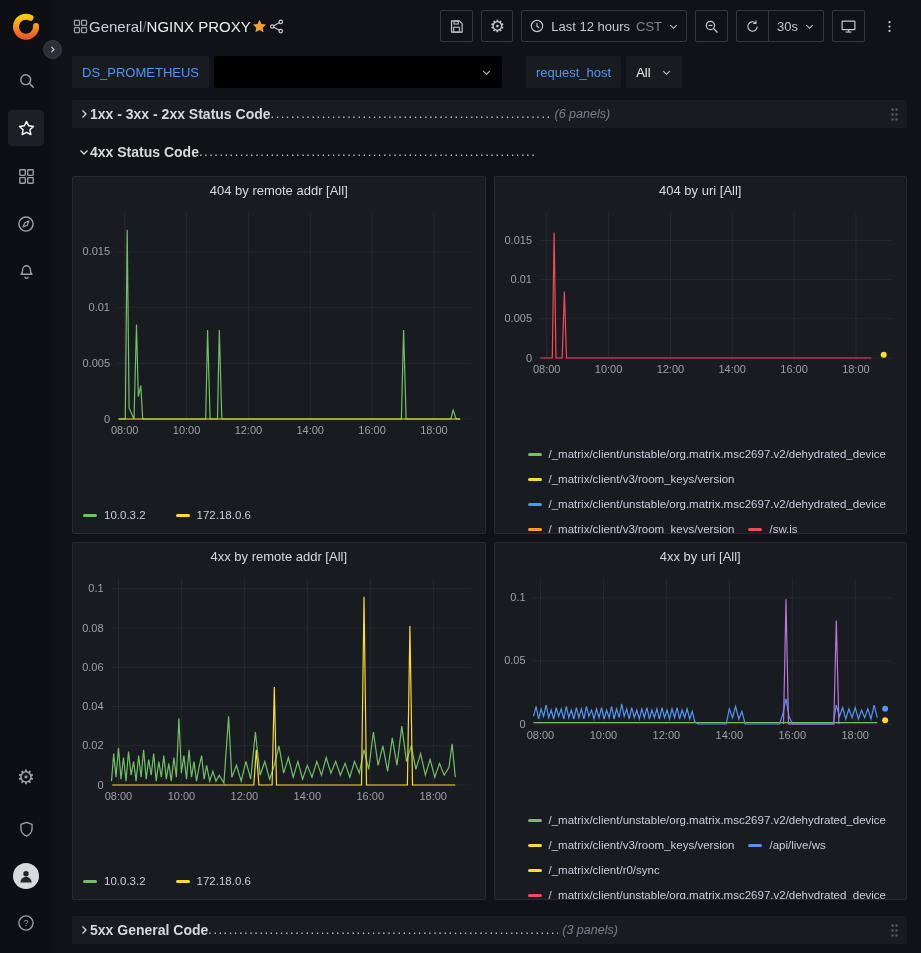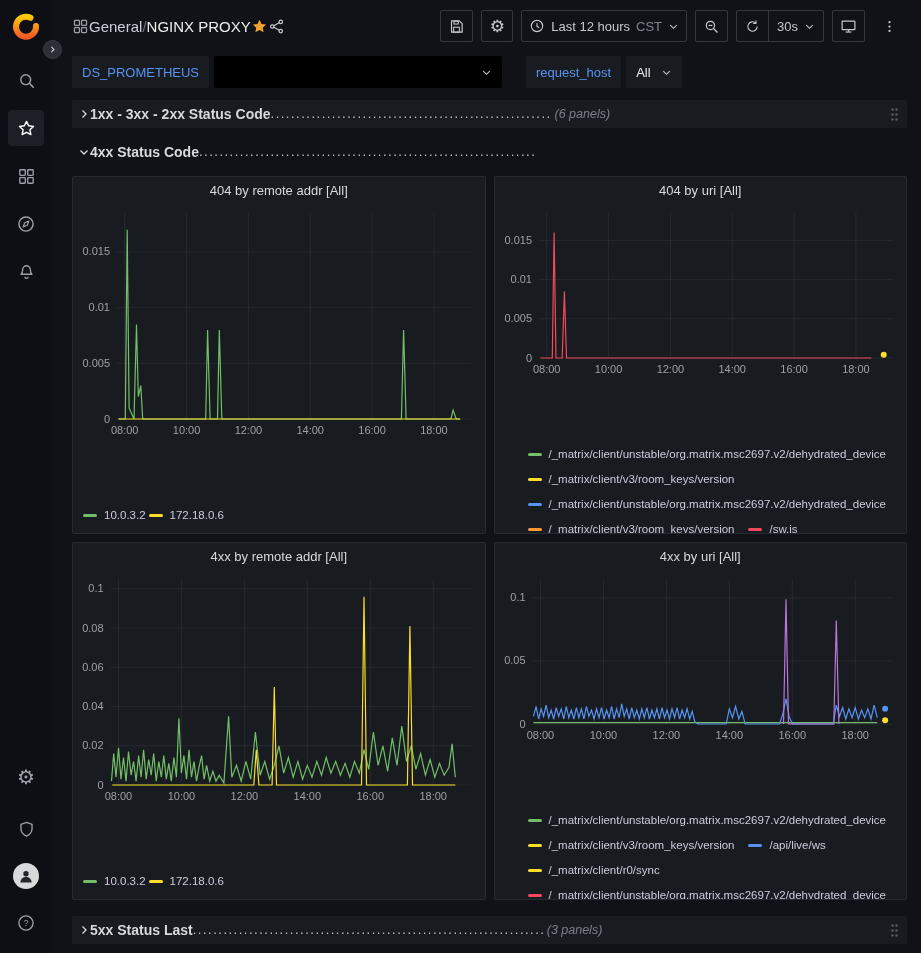--- a/index.html
+++ b/index.html
@@ -55,21 +55,21 @@
   .w280{width:280px} .w335{width:335px} .w350{width:350px}
   .row-count { font-style:italic; font-size:12.5px; color:rgba(204,204,220,0.55); margin-left:4px; white-space:nowrap; }
   .row-grip { margin-left:auto; color:#5a5c63; display:flex; cursor:grab; }
 
   
   .grid2 { display:grid; grid-template-columns:1fr 1fr; gap:8px; margin:0 0 16px; }
   .panel { height:358px; background:#181b1f; border:1px solid rgba(204,204,220,0.09); border-radius:2px; display:flex; flex-direction:column; min-width:0; overflow:hidden; }
   .panel-title { height:26px; flex:none; display:flex; align-items:center; justify-content:center; font-size:13px; font-weight:500; color:#d8d9da; cursor:pointer; }
   .chart { flex:1 1 auto; min-height:0; }
   .chart svg { display:block; }
-  .legend { flex:none; display:flex; flex-wrap:wrap; gap:6px 3px; padding:2px 10px 10px; font-size:11.5px; color:#ccccdc; line-height:15px; }
+  .legend { flex:none; display:flex; flex-wrap:wrap; gap:6px 30px; padding:2px 10px 10px; font-size:11.5px; color:#ccccdc; line-height:15px; }
   .legend.clip { max-height:88px; overflow:hidden; gap:10px 14px; padding-bottom:0;padding-left:33px; }
   .leg-item { display:flex; align-items:center; gap:7px; white-space:nowrap; overflow:hidden; max-width:100%; cursor:pointer; }
   .leg-mark { display:inline-block; width:14px; height:3px; border-radius:2px; flex:none; }
 
   svg text.tick { font-family:"Liberation Sans",sans-serif; font-size:11px; fill:#9da0a8; }
   svg line.grid { stroke:rgba(204,204,220,0.08); stroke-width:1; }
 </style>
 </head>
 <body>
 
@@ -486,21 +486,21 @@
         </section>
 
       </div>
 
       <div class="row-head collapsed">
         <span class="row-chev">
           <svg width="12" height="12" viewBox="0 0 24 24">
               <polyline points="9 5 16 12 9 19" fill="none" stroke="currentColor" stroke-width="2.6"></polyline>
             </svg>
         </span>
-        <span class="row-title">5xx Status Last</span>
+        <span class="row-title">5xx General Code</span>
         <span class="row-dots w350">....................................................................................................</span>
         <span class="row-count">(3 panels)</span>
         <span class="row-grip">
           <svg width="9" height="15" viewBox="0 0 9 15">
               <circle cx="2.5" cy="2.5" r="1.2" fill="currentColor"></circle>
               <circle cx="6.5" cy="2.5" r="1.2" fill="currentColor"></circle>
               <circle cx="2.5" cy="7.5" r="1.2" fill="currentColor"></circle>
               <circle cx="6.5" cy="7.5" r="1.2" fill="currentColor"></circle>
               <circle cx="2.5" cy="12.5" r="1.2" fill="currentColor"></circle>
               <circle cx="6.5" cy="12.5" r="1.2" fill="currentColor"></circle>

